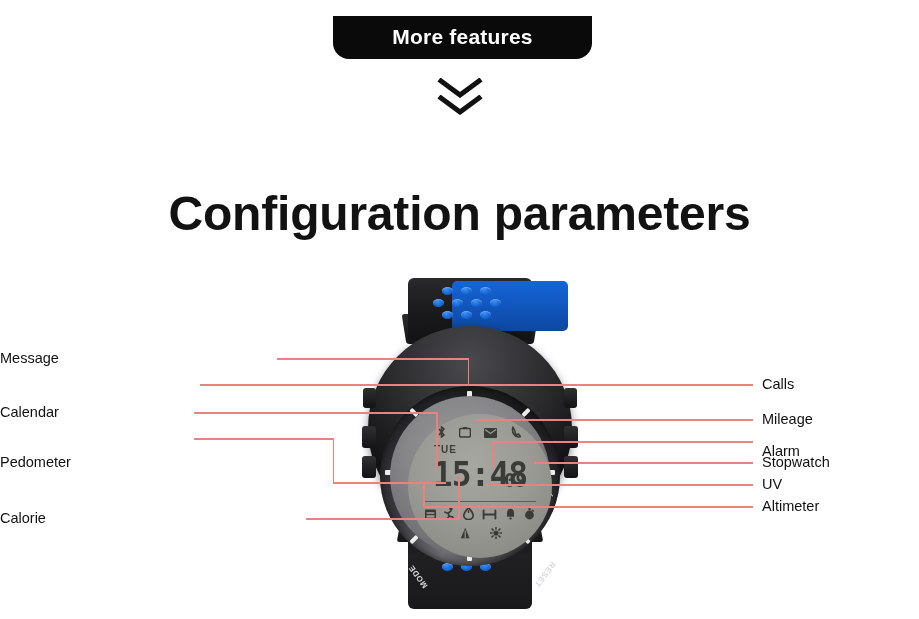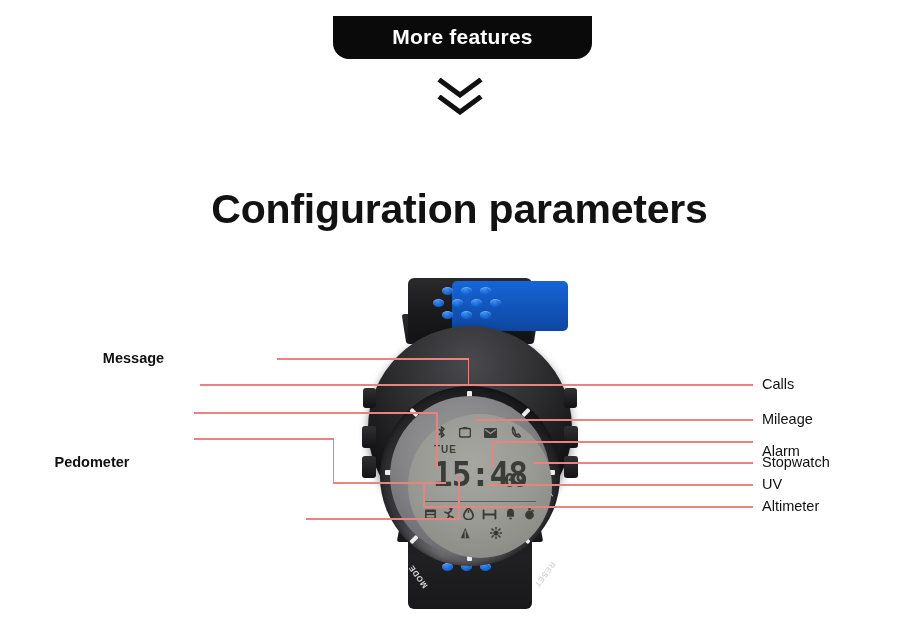--- a/index.html
+++ b/index.html
@@ -25,21 +25,21 @@
   }
 
   
   .chev-wrap{position:absolute;left:437px;top:78px;width:46px;height:40px;}
   .chev{position:absolute;left:0;width:46px;height:20px;}
   .chev svg{display:block;}
 
   
   .sec-title{
     position:absolute;left:0;top:186px;width:919px;text-align:center;
-    font-size:41px;font-weight:bold;color:#121212;letter-spacing:-.2px;
+    font-size:48px;font-weight:bold;color:#121212;letter-spacing:-.2px;
   }
 
   
   .watch{position:absolute;left:368px;top:278px;width:204px;height:332px;}
 
   .band{position:absolute;background:#1c1c1e;}
   .band-top{
     left:40px;top:0px;width:124px;height:62px;
     background:linear-gradient(180deg,#2a2a2d 0%,#19191b 60%,#141416 100%);
     border-radius:6px 6px 3px 3px;
@@ -130,21 +130,21 @@
     color:#3b3c38;line-height:1;
   }
   .sep{position:absolute;left:16px;top:87px;width:112px;height:1px;background:#5c5d58;}
   .icon-row-bot{position:absolute;left:17px;top:93px;width:110px;display:flex;justify-content:space-between;align-items:center;}
   .icon-row-bot2{position:absolute;left:52px;top:112px;width:42px;display:flex;justify-content:space-between;align-items:center;}
 
   
   .lbl{
     position:absolute;font-size:14.5px;color:#111;white-space:nowrap;line-height:1;
   }
-  .lbl-r{text-align:center;font-weight:bold;}
+  .lbl-r{text-align:left;}
   .ln{position:absolute;background:#e8837f;}
   .ln-h{height:1.6px;}
   .ln-v{width:1.6px;}
 </style>
 </head>
 <body>
 
 <div id="stage">
 
   <div class="banner">
@@ -321,28 +321,30 @@
       </div>
     </div>
   </div>
 
   <div class="lbl lbl-r" style="left:0px;top:351px;width:267px;">Message</div>
   <div class="ln ln-h" style="left:277px;top:358px;width:192px;"></div>
   <div class="ln ln-v" style="left:467.5px;top:358px;height:26px;"></div>
 
   <div class="ln ln-h" style="left:200px;top:384px;width:251px;"></div>
 
+  <div class="lbl lbl-r" style="left:0px;top:405px;width:184px;">Calendar</div>
   <div class="ln ln-h" style="left:194px;top:412px;width:243px;"></div>
   <div class="ln ln-v" style="left:436px;top:412px;height:57px;"></div>
 
   <div class="lbl lbl-r" style="left:0px;top:455px;width:184px;">Pedometer</div>
   <div class="ln ln-h" style="left:194px;top:438px;width:140px;"></div>
   <div class="ln ln-v" style="left:332.5px;top:438px;height:45px;"></div>
   <div class="ln ln-h" style="left:332.5px;top:482px;width:113px;"></div>
 
+  <div class="lbl lbl-r" style="left:0px;top:511px;width:296px;">Calorie</div>
   <div class="ln ln-h" style="left:306px;top:518px;width:153px;"></div>
   <div class="ln ln-v" style="left:458px;top:476px;height:43px;"></div>
 
   <div class="ln ln-h" style="left:368px;top:384px;width:385px;"></div>
   <div class="lbl" style="left:762px;top:377px;">Calls</div>
 
   <div class="ln ln-h" style="left:476px;top:419px;width:277px;"></div>
   <div class="lbl" style="left:762px;top:412px;">Mileage</div>
 
   <div class="ln ln-h" style="left:493px;top:441px;width:260px;"></div>

